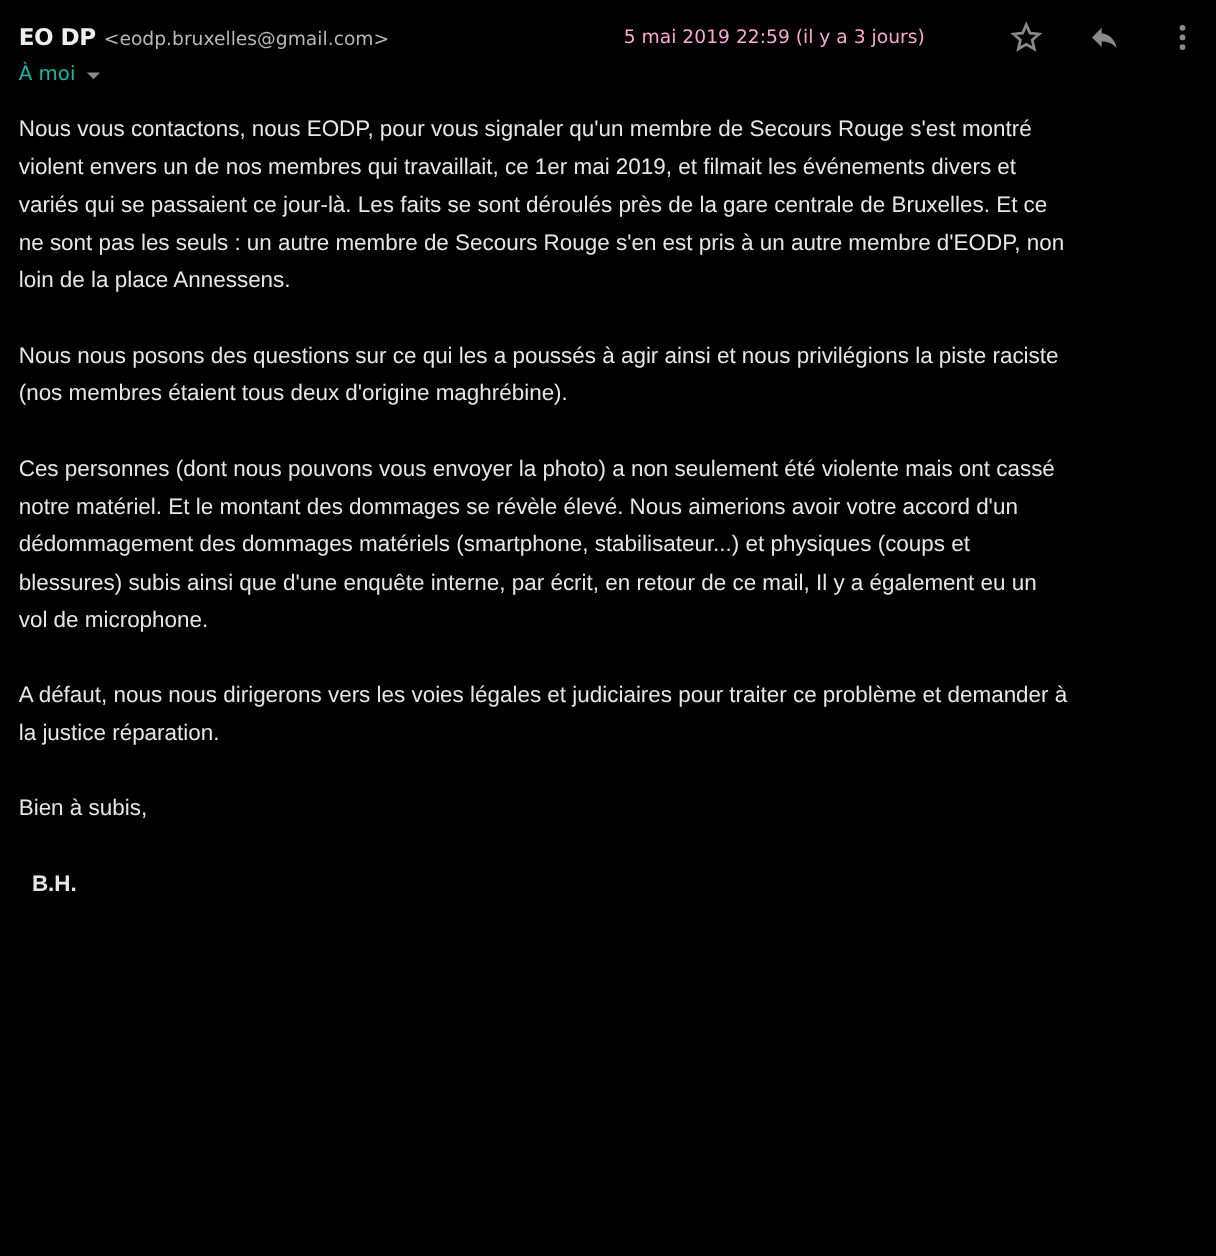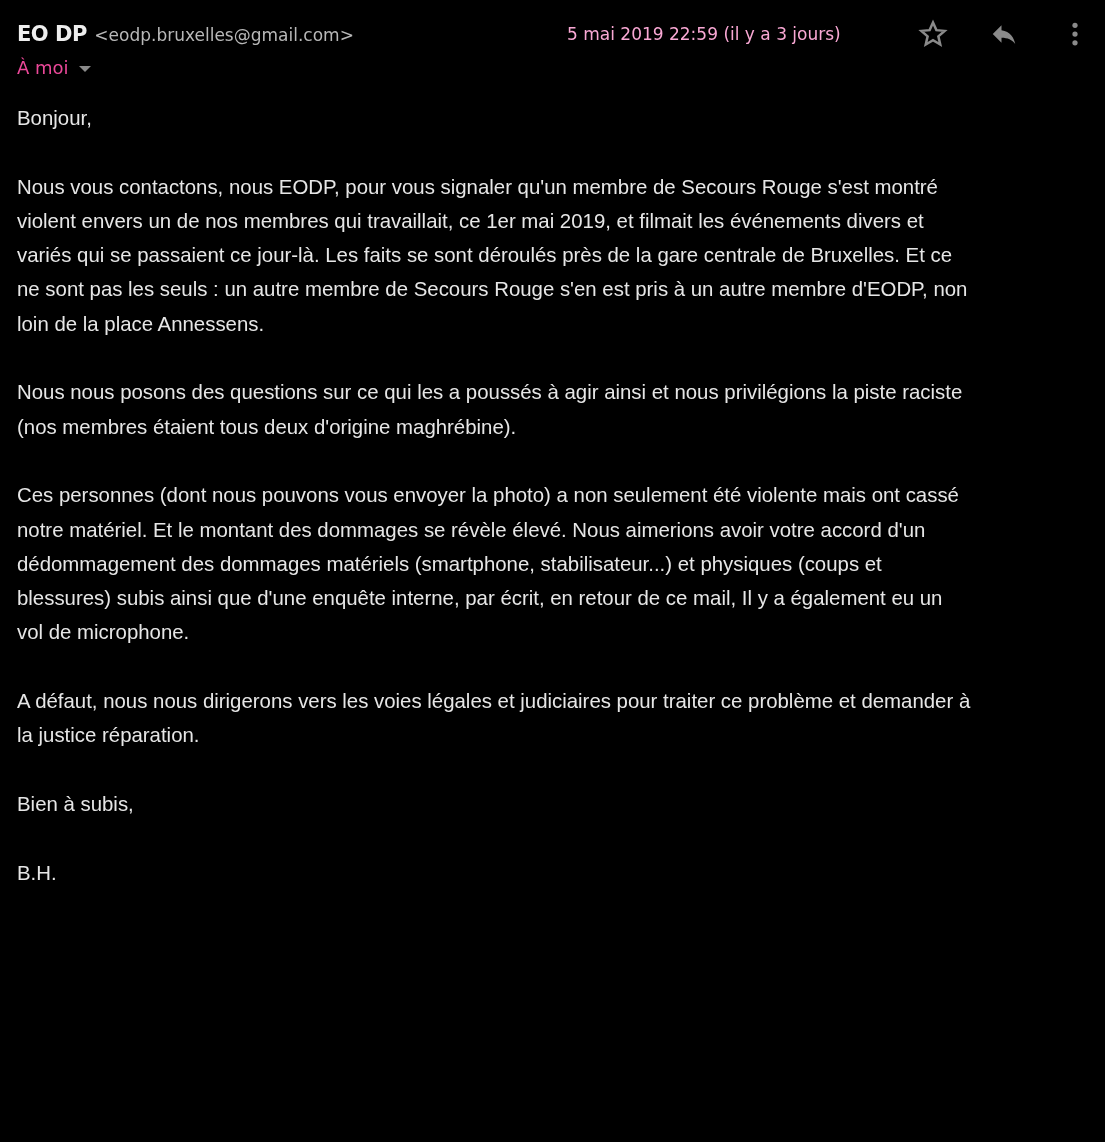--- a/index.html
+++ b/index.html
@@ -40,21 +40,21 @@
       font-size: 17px;
       color: #b8b8b8;
       margin-left: 3px;
     }
     .recipient {
       position: absolute;
       left: 17px;
       top: 55px;
       font-family: "DejaVu Sans", sans-serif;
       font-size: 18px;
-      color: #ec4899;
+      color: #14b8a6;
       line-height: 26px;
       cursor: pointer;
       display: flex;
       align-items: center;
     }
     .caret {
       display: inline-block;
       width: 0; height: 0;
       border-left: 6px solid transparent;
       border-right: 6px solid transparent;
@@ -94,22 +94,23 @@
       font-family: "Liberation Sans", sans-serif;
       font-size: 20.4px;
       line-height: 34.3px;
       color: #e6e6e6;
     }
     .para {
       margin: 0 0 34.3px 0;
       white-space: pre-line;
     }
     .signature {
-      margin: 0;
+      margin: 12px;
       white-space: pre-line;
+      font-weight: bold;
     }
   </style>
 </head>
 <body>
 
 <div class="header">
   <div class="sender">
     <span class="sender-name">EO DP</span>
     <span class="sender-email">&lt;eodp.bruxelles@gmail.com&gt;</span>
   </div>
@@ -136,21 +137,20 @@
   <div class="icon-btn icon-more">
     <svg width="30" height="30" viewBox="0 0 24 24">
       <circle cx="12" cy="5" r="2.1" fill="#8a8a8a"></circle>
       <circle cx="12" cy="12" r="2.1" fill="#8a8a8a"></circle>
       <circle cx="12" cy="19" r="2.1" fill="#8a8a8a"></circle>
     </svg>
   </div>
 </div>
 
 <div class="body-text">
-  <p class="para">Bonjour,</p>
   <p class="para">Nous vous contactons, nous EODP, pour vous signaler qu'un membre de Secours Rouge s'est montré
 violent envers un de nos membres qui travaillait, ce 1er mai 2019, et filmait les événements divers et
 variés qui se passaient ce jour-là. Les faits se sont déroulés près de la gare centrale de Bruxelles. Et ce
 ne sont pas les seuls : un autre membre de Secours Rouge s'en est pris à un autre membre d'EODP, non
 loin de la place Annessens.</p>
   <p class="para">Nous nous posons des questions sur ce qui les a poussés à agir ainsi et nous privilégions la piste raciste
 (nos membres étaient tous deux d'origine maghrébine).</p>
   <p class="para">Ces personnes (dont nous pouvons vous envoyer la photo) a non seulement été violente mais ont cassé
 notre matériel. Et le montant des dommages se révèle élevé. Nous aimerions avoir votre accord d'un
 dédommagement des dommages matériels (smartphone, stabilisateur...) et physiques (coups et

